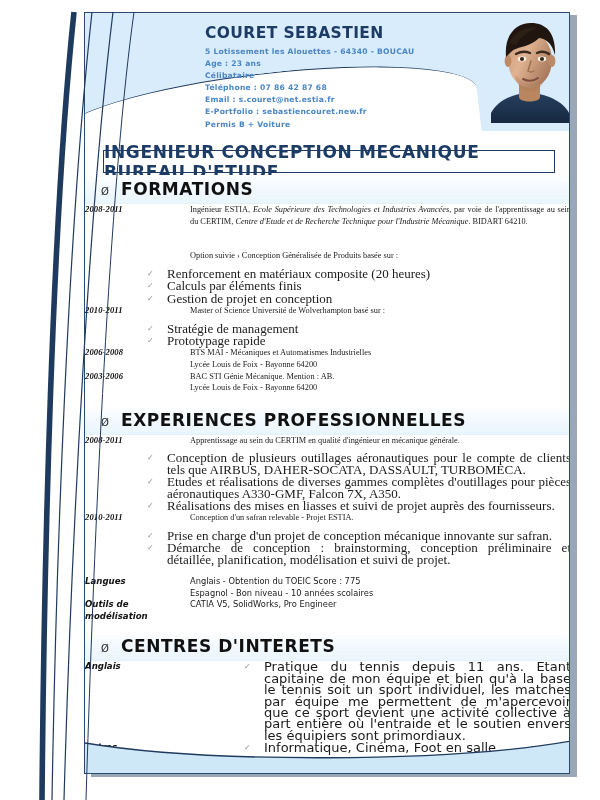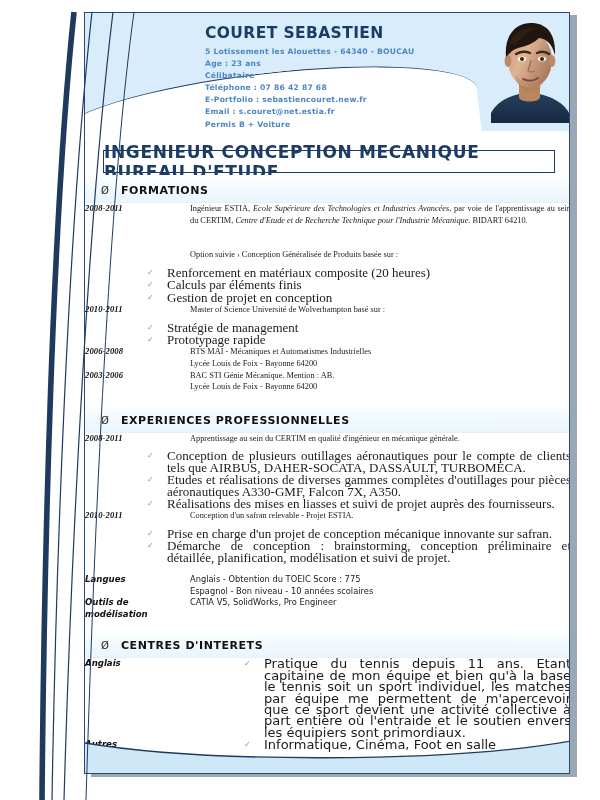--- a/index.html
+++ b/index.html
@@ -154,21 +154,21 @@
     border-bottom: 1px solid #e4f0fa;
   }
   .section-head .sym {
     font-size: 10px;
     color: #222;
     font-family: "DejaVu Sans", sans-serif;
     margin-right: 7px;
     font-weight: normal;
   }
   .section-head .lbl {
-    font-size: 11px;
+    font-size: 17px;
     font-weight: bold;
     color: #111;
     letter-spacing: 0.55px;
   }
 
   table.entries {
     width: 100%;
     border-collapse: collapse;
     table-layout: fixed;
     font-family: Liberation Serif, serif;
@@ -321,22 +321,22 @@
           </g>
         </svg>
       </div>
 
       <div class="ident">
         <div class="name">COURET SEBASTIEN</div>
         <div class="line">5 Lotissement les Alouettes - 64340 - BOUCAU</div>
         <div class="line">Age : 23 ans</div>
         <div class="line">Célibataire</div>
         <div class="line">Téléphone : 07 86 42 87 68</div>
+        <div class="line">Email : s.couret@net.estia.fr</div>
         <div class="line">E-Portfolio : sebastiencouret.new.fr</div>
-        <div class="line">Email : s.couret@net.estia.fr</div>
         <div class="line">Permis B + Voiture</div>
       </div>
     </div>
 
     <div class="title-banner">
       <span>INGENIEUR CONCEPTION MECANIQUE BUREAU D'ETUDE</span>
     </div>
 
     <div class="content">
 

